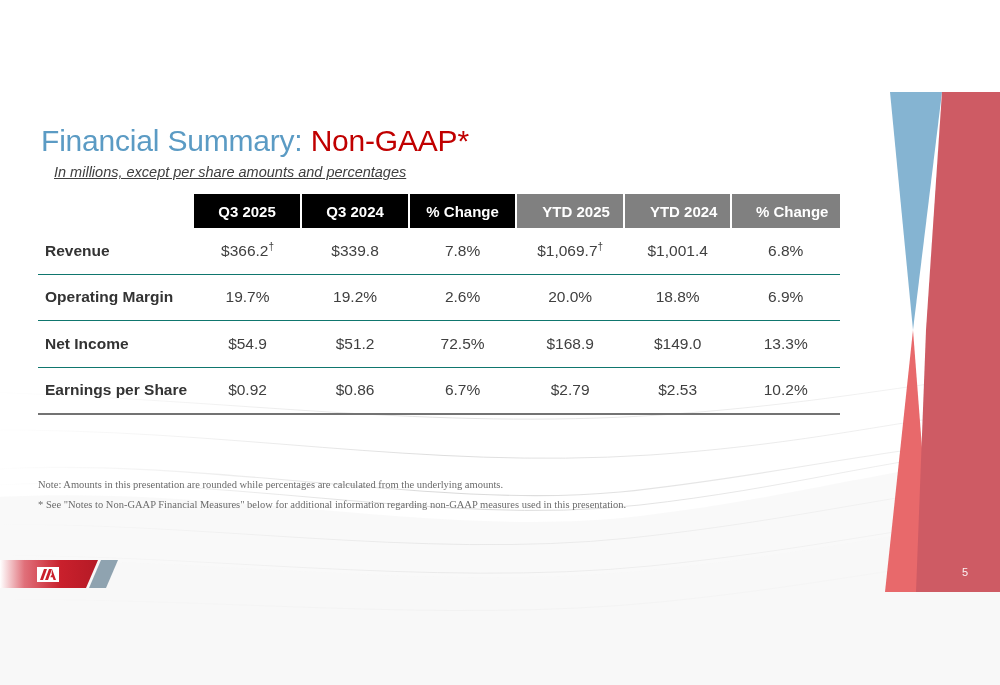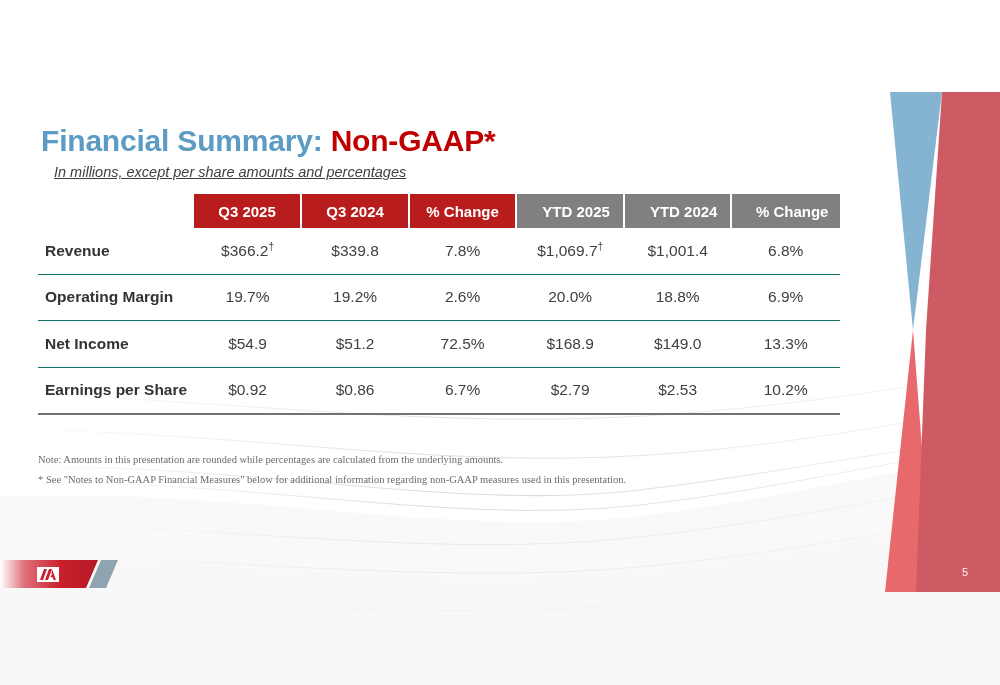--- a/index.html
+++ b/index.html
@@ -33,21 +33,21 @@
 
   
   .title-wrap {
     position: absolute;
     left: 41px;
     top: 124px;
   }
   .slide-title {
     margin: 0;
     font-size: 30px;
-    font-weight: bold;
+    font-weight: normal;
     letter-spacing: -0.2px;
     line-height: 1.1;
     white-space: nowrap;
   }
   .title-main { color: #5B9BC4; }
   .title-accent { color: #C00000; }
 
   .subtitle {
     position: absolute;
     left: 54px;
@@ -82,21 +82,21 @@
     color: #ffffff;
     text-align: center;
     vertical-align: middle;
     border-right: 2px solid #ffffff;
     padding: 0;
   }
   table.fin thead th.blank {
     background: transparent;
     border-right: none;
   }
-  table.fin thead th.blue { background: #b91c1c; }
+  table.fin thead th.blue { background: #000000; }
   table.fin thead th.gray { background: #808080; padding-left: 12px; }
   table.fin thead th.last { border-right: none; }
 
   table.fin tbody td {
     height: 45.5px;
     font-size: 15.5px;
     color: #404040;
     text-align: center;
     vertical-align: middle;
     border-bottom: 1px solid #0f766e;
@@ -116,21 +116,21 @@
   sup.dag {
     font-size: 10px;
     vertical-align: super;
     line-height: 0;
   }
 
   
   .notes {
     position: absolute;
     left: 38px;
-    top: 454px;
+    top: 479px;
     width: 640px;
   }
   .notes p {
     margin: 0 0 8px 0;
     font-family: "Liberation Serif", serif;
     font-size: 10.5px;
     color: #6b6b6b;
     line-height: 1.15;
     white-space: nowrap;
   }

